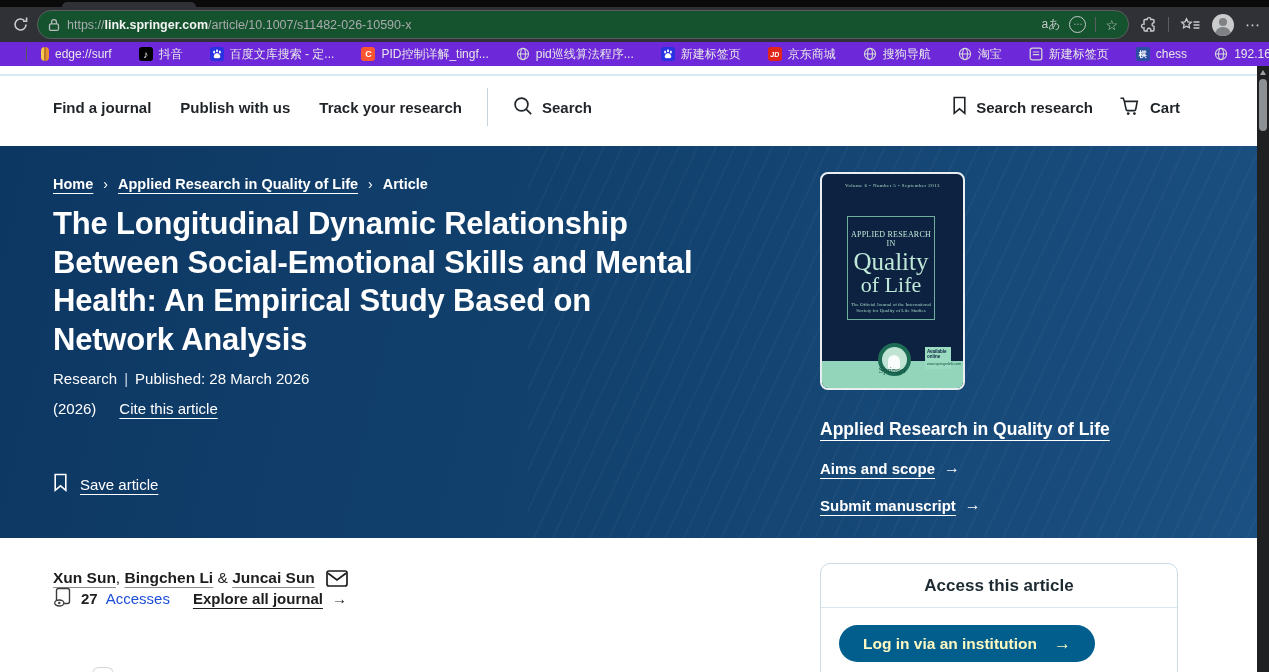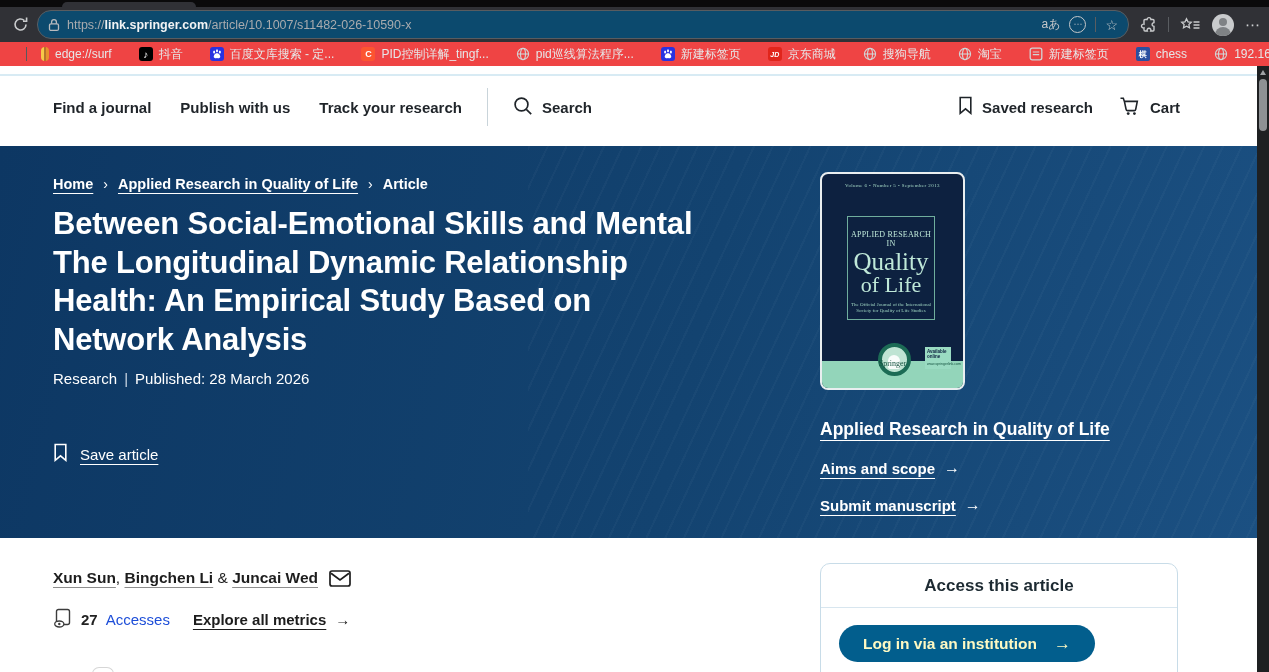--- a/index.html
+++ b/index.html
@@ -5,37 +5,37 @@
   html,body{margin:0;padding:0;background:#111;}
   .screen{position:relative;width:1269px;height:672px;overflow:hidden;background:#fff;
           font-family:"Liberation Sans",sans-serif;-webkit-font-smoothing:antialiased;}
 
   
   .tabstrip{position:absolute;top:0;left:0;width:100%;height:7px;background:#0a0a0b;}
   .active-tab{position:absolute;left:62px;top:2px;width:134px;height:5px;background:#303136;border-radius:7px 7px 0 0;}
   .toolbar{position:absolute;top:7px;left:0;width:100%;height:35px;background:#303136;
            display:flex;align-items:center;box-sizing:border-box;padding:0 8px 0 12px;gap:8px;}
   .icon-btn{display:flex;align-items:center;justify-content:center;flex:none;}
-  .urlbar{flex:1;height:27px;border:1px solid #595c60;border-radius:14px;background:#0c4a6e;
+  .urlbar{flex:1;height:27px;border:1px solid #595c60;border-radius:14px;background:#14532d;
           display:flex;align-items:center;padding:0 10px;gap:7px;min-width:0;}
   .url-text{font-size:12.5px;color:#a9abae;white-space:nowrap;overflow:hidden;flex:1;}
   .url-domain{color:#f2f3f4;font-weight:bold;}
   .urlbar-right{display:flex;align-items:center;gap:9px;color:#c6c8ca;flex:none;}
   .translate{font-size:12px;color:#c6c8ca;}
   .circ-ellipsis{width:15px;height:15px;border:1.3px solid #c6c8ca;border-radius:50%;
                  display:flex;align-items:center;justify-content:center;font-size:9px;line-height:1;}
   .star{font-size:14px;}
   .vdiv{width:1px;height:15px;background:#5a5d61;flex:none;}
   .chrome-right{display:flex;align-items:center;gap:11px;color:#cfd1d3;flex:none;padding-left:2px;}
   .avatar{width:22px;height:22px;border-radius:50%;background:#c9cbcd;position:relative;overflow:hidden;}
   .avatar::before{content:"";position:absolute;top:4px;left:7px;width:8px;height:8px;border-radius:50%;background:#7f8285;}
   .avatar::after{content:"";position:absolute;top:13px;left:3px;width:16px;height:10px;border-radius:8px 8px 0 0;background:#7f8285;}
   .menu-dots{font-size:15px;letter-spacing:1px;}
 
-  .bookmarks{position:absolute;top:42px;left:0;width:100%;height:24px;background:#ef4444;
+  .bookmarks{position:absolute;top:42px;left:0;width:100%;height:24px;background:#6d28d9;
              display:flex;align-items:center;box-sizing:border-box;padding:0 16px 0 26px;
              font-size:12px;color:#e6e7e8;white-space:nowrap;overflow:hidden;}
   .bm-div{width:1px;height:14px;background:#57595d;margin-right:14px;flex:none;}
   .bm{display:flex;align-items:center;gap:6px;margin-right:27px;flex:none;}
   .fv{width:14px;height:14px;border-radius:3px;display:flex;align-items:center;justify-content:center;
       flex:none;font-weight:bold;box-sizing:border-box;}
   .fv-surf{width:8px;height:14px;border-radius:4px;background:linear-gradient(90deg,#f7c948 0 40%,#b8742a 40% 60%,#e8912d 60% 100%);}
   .fv-douyin{background:#000;color:#fff;font-size:10px;}
   .fv-csdn{background:#fc5531;color:#fff;font-size:9px;}
   .fv-jd{background:#e1251b;color:#fff;font-size:7px;font-style:italic;}
@@ -80,33 +80,33 @@
   .cover-sub{margin-top:6px;font-size:5px;line-height:6px;color:#9ed3c0;}
   .cover-band{position:absolute;bottom:0;width:100%;height:27px;background:#93d5ba;}
   .cover-logo{position:absolute;left:56px;bottom:12px;width:33px;height:33px;border-radius:50%;
               background:#bfe4d3;border:4px solid #1c6b55;box-sizing:border-box;}
   .cover-logo::before{content:"";position:absolute;left:6px;top:8px;width:12px;height:14px;
               background:#fff;border-radius:6px 6px 2px 2px;opacity:.9;}
   .cover-avail{position:absolute;right:12px;bottom:19px;width:26px;height:22px;background:#9adbc2;color:#0d2140;
                font-family:"Liberation Sans",sans-serif;font-size:4.5px;line-height:5px;padding:2px;
                box-sizing:border-box;font-weight:bold;}
   .cover-avail .url{font-weight:normal;font-size:3.5px;color:#14523f;display:block;margin-top:3px;}
-  .cover-pub{position:absolute;bottom:20px;width:100%;text-align:center;font-size:8px;color:#14523f;}
+  .cover-pub{position:absolute;bottom:13px;width:100%;text-align:center;font-size:8px;color:#14523f;}
   .jp-link{display:inline-block;margin-top:29px;font-size:17.5px;font-weight:bold;color:#fff;
            text-decoration:underline;text-underline-offset:5px;cursor:pointer;}
   .jp-row{margin-top:19px;font-size:15px;font-weight:bold;display:flex;gap:9px;align-items:center;}
   .jp-arrow{font-weight:normal;font-size:16px;}
 
   
   .main{position:relative;height:134px;padding-left:53px;box-sizing:border-box;}
   .authors{padding-top:31px;font-size:15.5px;color:#1d1d1d;display:flex;align-items:center;font-weight:600;}
   .author-link{text-decoration:underline;text-underline-offset:4px;text-decoration-color:#8d8d8d;cursor:pointer;}
   .author-sep{font-weight:normal;white-space:pre;}
   .mail{margin-left:11px;display:flex;align-items:center;cursor:pointer;}
-  .metrics{margin-top:21px;display:flex;align-items:center;font-size:15px;color:#222;gap:8px;}
+  .metrics{display:flex;align-items:center;font-size:15px;color:#222;gap:8px;}
   .metrics-count{font-weight:bold;}
   .metrics-label{color:#1d4ed8;}
   .explore{margin-left:15px;display:flex;align-items:center;gap:9px;}
   .dark-link{color:#1d1d1d;text-decoration:underline;text-underline-offset:4px;cursor:pointer;font-weight:600;}
   .arc{position:absolute;left:92px;bottom:-2px;width:20px;height:6px;border:1px solid #b5b5b5;
        border-bottom:none;border-radius:10px 10px 0 0;opacity:.55;}
 
   .access-card{position:absolute;left:820px;top:25px;width:358px;height:160px;background:#fff;
                border:1px solid #c8dce8;border-radius:10px;box-sizing:border-box;overflow:hidden;}
   .ac-title{height:43px;display:flex;align-items:center;justify-content:center;font-size:17px;
@@ -295,21 +295,21 @@
         </span>
         <span>Search</span>
       </span>
       <div class="hdr-right">
         <span class="icon-label">
           <span>
             <svg width="15" height="19" viewBox="0 0 15 19">
                 <path d="M2.2 1.5h10.6v15.8l-5.3-4.5-5.3 4.5z" fill="none" stroke="#1f2429" stroke-width="1.6"></path>
               </svg>
           </span>
-          <span>Saved research</span>
+          <span>Search research</span>
         </span>
         <span class="icon-label">
           <span>
             <svg width="22" height="20" viewBox="0 0 22 20">
                 <path d="M1.5 2.2h2.8l1.1 3.2m0 0l1.7 8a1.5 1.5 0 0 0 1.5 1.2h6.6a1.5 1.5 0 0 0 1.5-1.2l1.6-8z" fill="none" stroke="#1f2429" stroke-width="1.6"></path>
                 <circle cx="9.2" cy="17.6" r="1.4" fill="#1f2429"></circle>
                 <circle cx="15.4" cy="17.6" r="1.4" fill="#1f2429"></circle>
               </svg>
           </span>
           <span>Cart</span>
@@ -322,30 +322,34 @@
 
       <div class="breadcrumb">
         <span class="crumb-link">Home</span>
         <span class="crumb-sep">›</span>
         <span class="crumb-link">Applied Research in Quality of Life</span>
         <span class="crumb-sep">›</span>
         <span>Article</span>
       </div>
 
       <div class="hero-title">
+        <div>The Longitudinal Dynamic Relationship</div>
         <div>Between Social-Emotional Skills and Mental</div>
-        <div>The Longitudinal Dynamic Relationship</div>
         <div>Health: An Empirical Study Based on</div>
         <div>Network Analysis</div>
       </div>
 
       <div class="meta1">
         <span>Research</span>
         <span class="meta-sep">|</span>
         <span>Published: 28 March 2026</span>
+      </div>
+      <div class="meta2">
+        <span>(2026)</span>
+        <span class="white-link">Cite this article</span>
       </div>
 
       <div class="save-row">
         <span>
           <svg width="15" height="19" viewBox="0 0 15 19">
               <path d="M2.2 1.5h10.6v15.8l-5.3-4.5-5.3 4.5z" fill="none" stroke="#ffffff" stroke-width="1.6"></path>
             </svg>
         </span>
         <span class="white-link">Save article</span>
       </div>
@@ -383,41 +387,41 @@
         </div>
       </div>
     </div>
 
     <div class="main">
       <div class="authors">
         <span class="author-link">Xun Sun</span>
         <span class="author-sep">, </span>
         <span class="author-link">Bingchen Li</span>
         <span class="author-sep"> &amp; </span>
-        <span class="author-link">Juncai Wed</span>
+        <span class="author-link">Juncai Sun</span>
         <span class="mail">
           <svg width="22" height="17" viewBox="0 0 22 17">
               <rect x="1" y="1" width="20" height="15" rx="2" fill="none" stroke="#1d1d1d" stroke-width="1.7"></rect>
               <path d="M2 3.2l9 6.8 9-6.8" fill="none" stroke="#1d1d1d" stroke-width="1.7"></path>
             </svg>
         </span>
       </div>
 
       <div class="metrics">
         <span>
           <svg width="20" height="20" viewBox="0 0 20 20">
               <rect x="3.5" y="1.5" width="13" height="15" rx="2" fill="none" stroke="#3c3c3c" stroke-width="1.4"></rect>
               <ellipse cx="6.3" cy="16" rx="4.6" ry="3" fill="#fff" stroke="#3c3c3c" stroke-width="1.3"></ellipse>
               <circle cx="6.3" cy="16" r="1.2" fill="#3c3c3c"></circle>
             </svg>
         </span>
         <span class="metrics-count">27</span>
         <span class="metrics-label">Accesses</span>
         <span class="explore">
-          <span class="dark-link">Explore all metrics</span>
+          <span class="dark-link">Explore all journal</span>
           <span>→</span>
         </span>
       </div>
 
       <div class="arc"></div>
 
       <div class="access-card">
         <div class="ac-title">Access this article</div>
         <div class="ac-body">
           <button class="login-btn">

